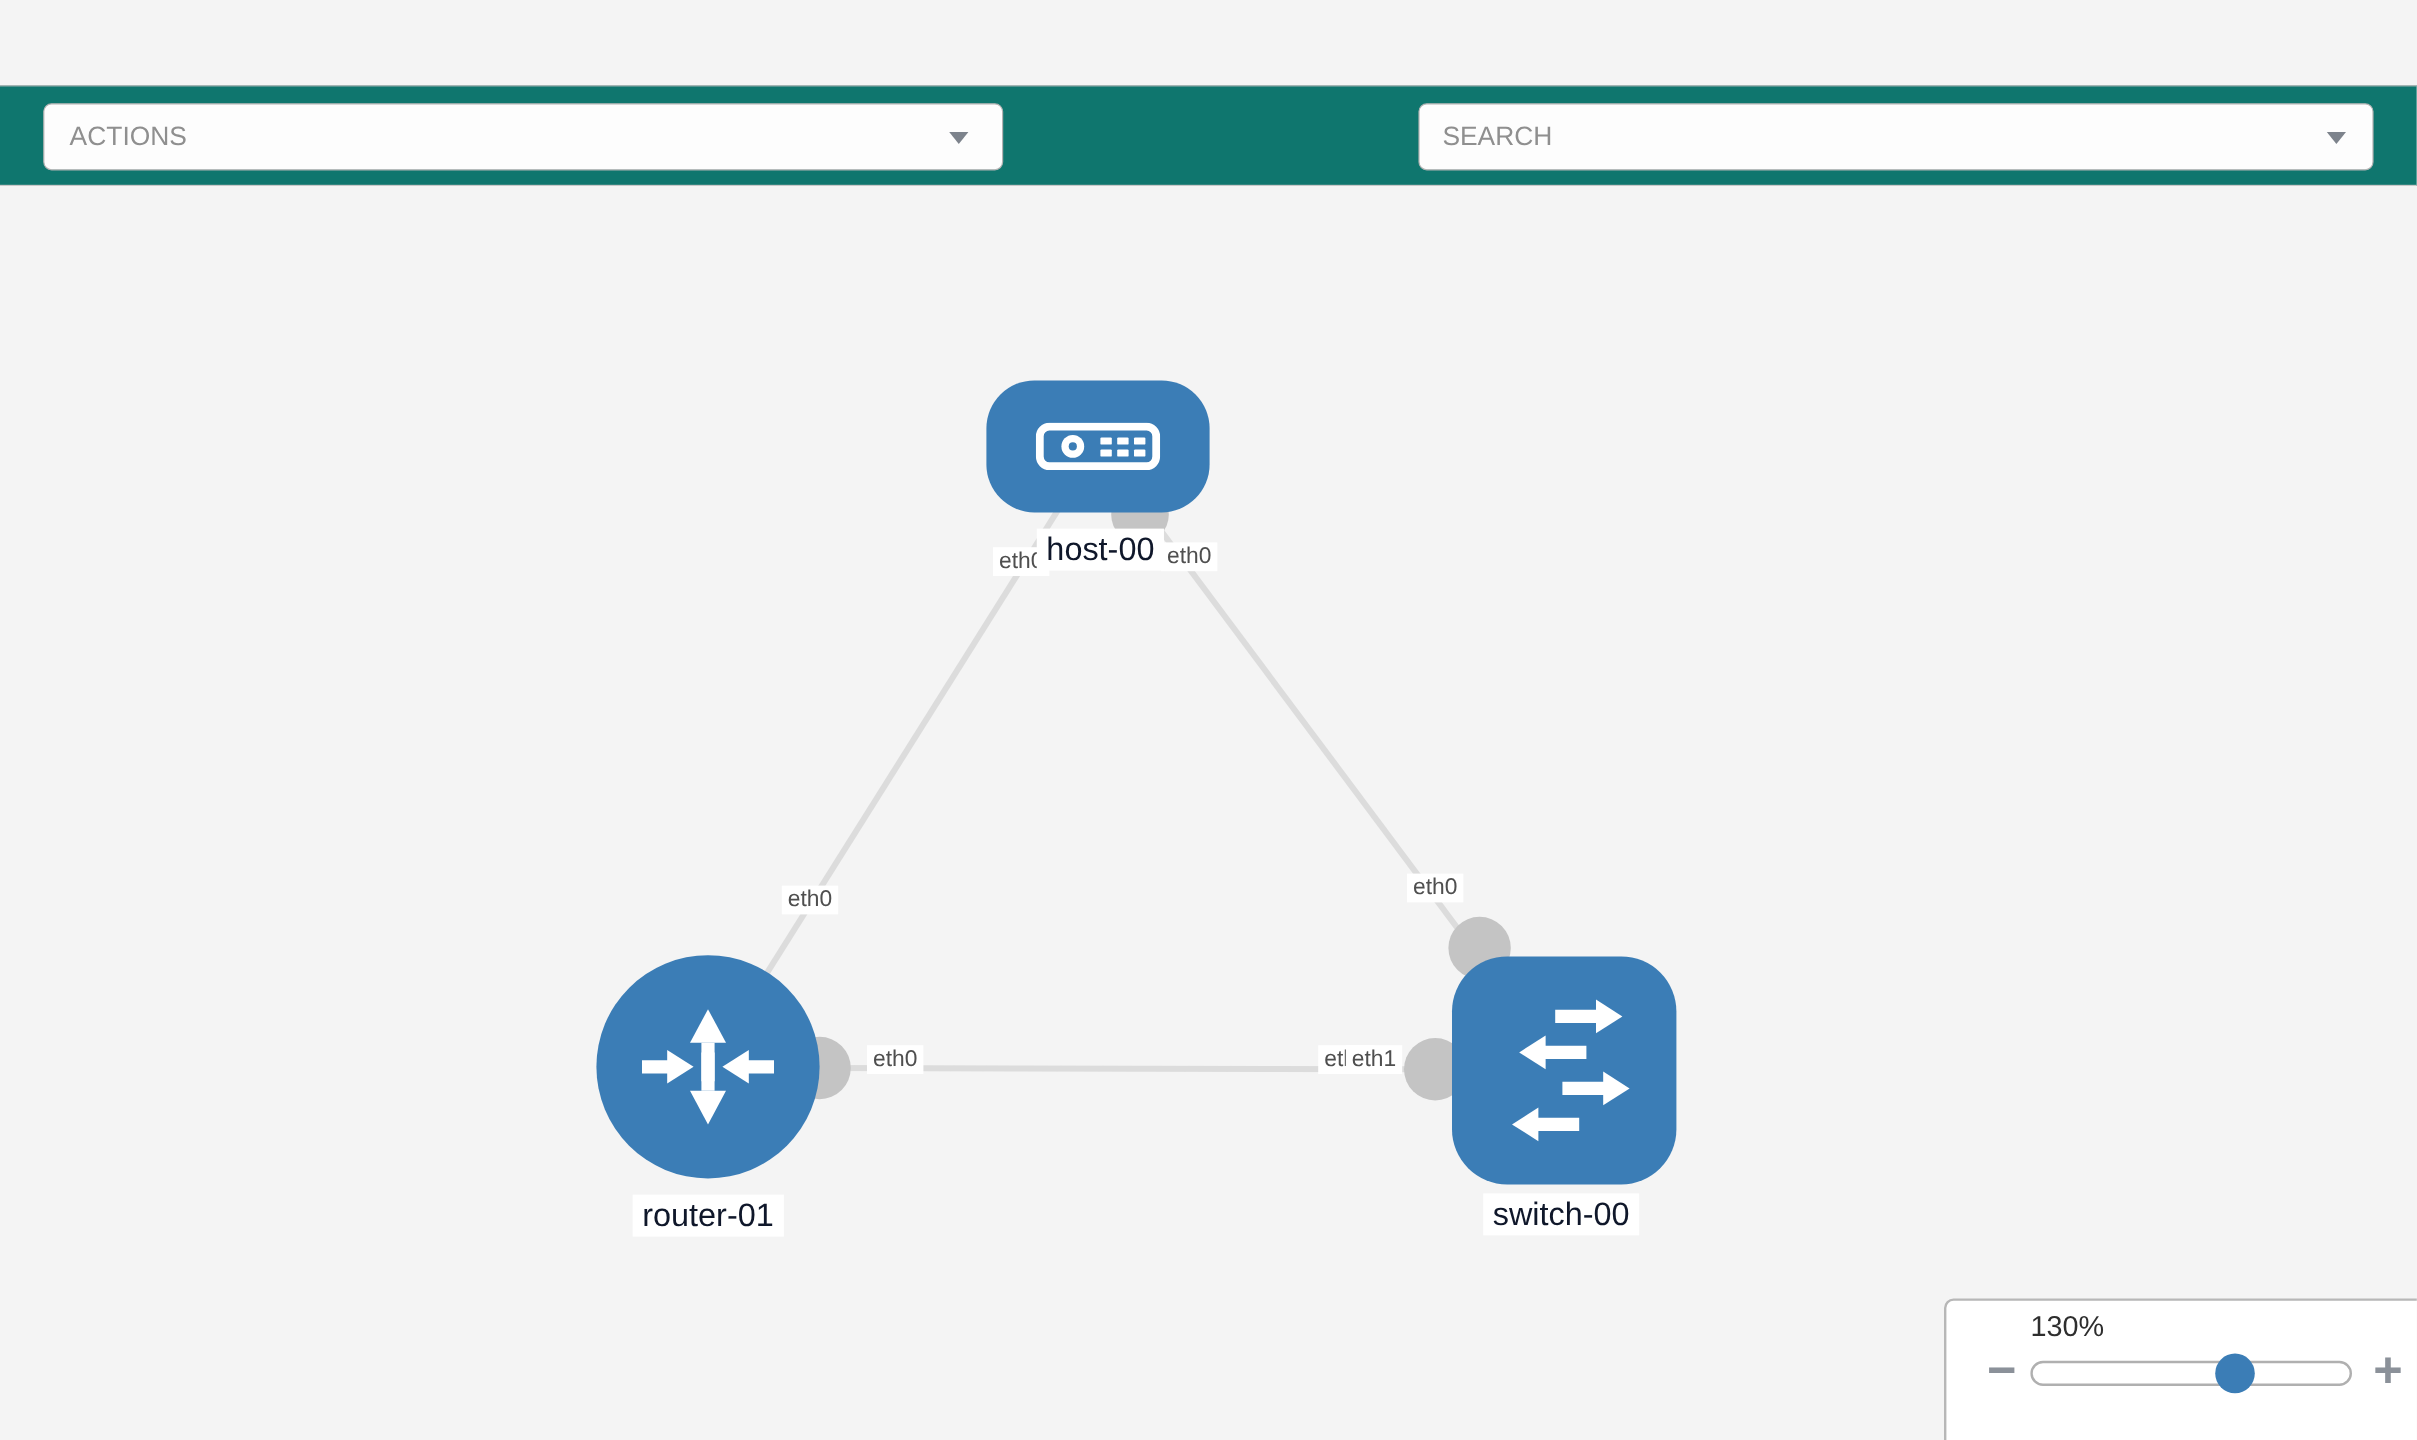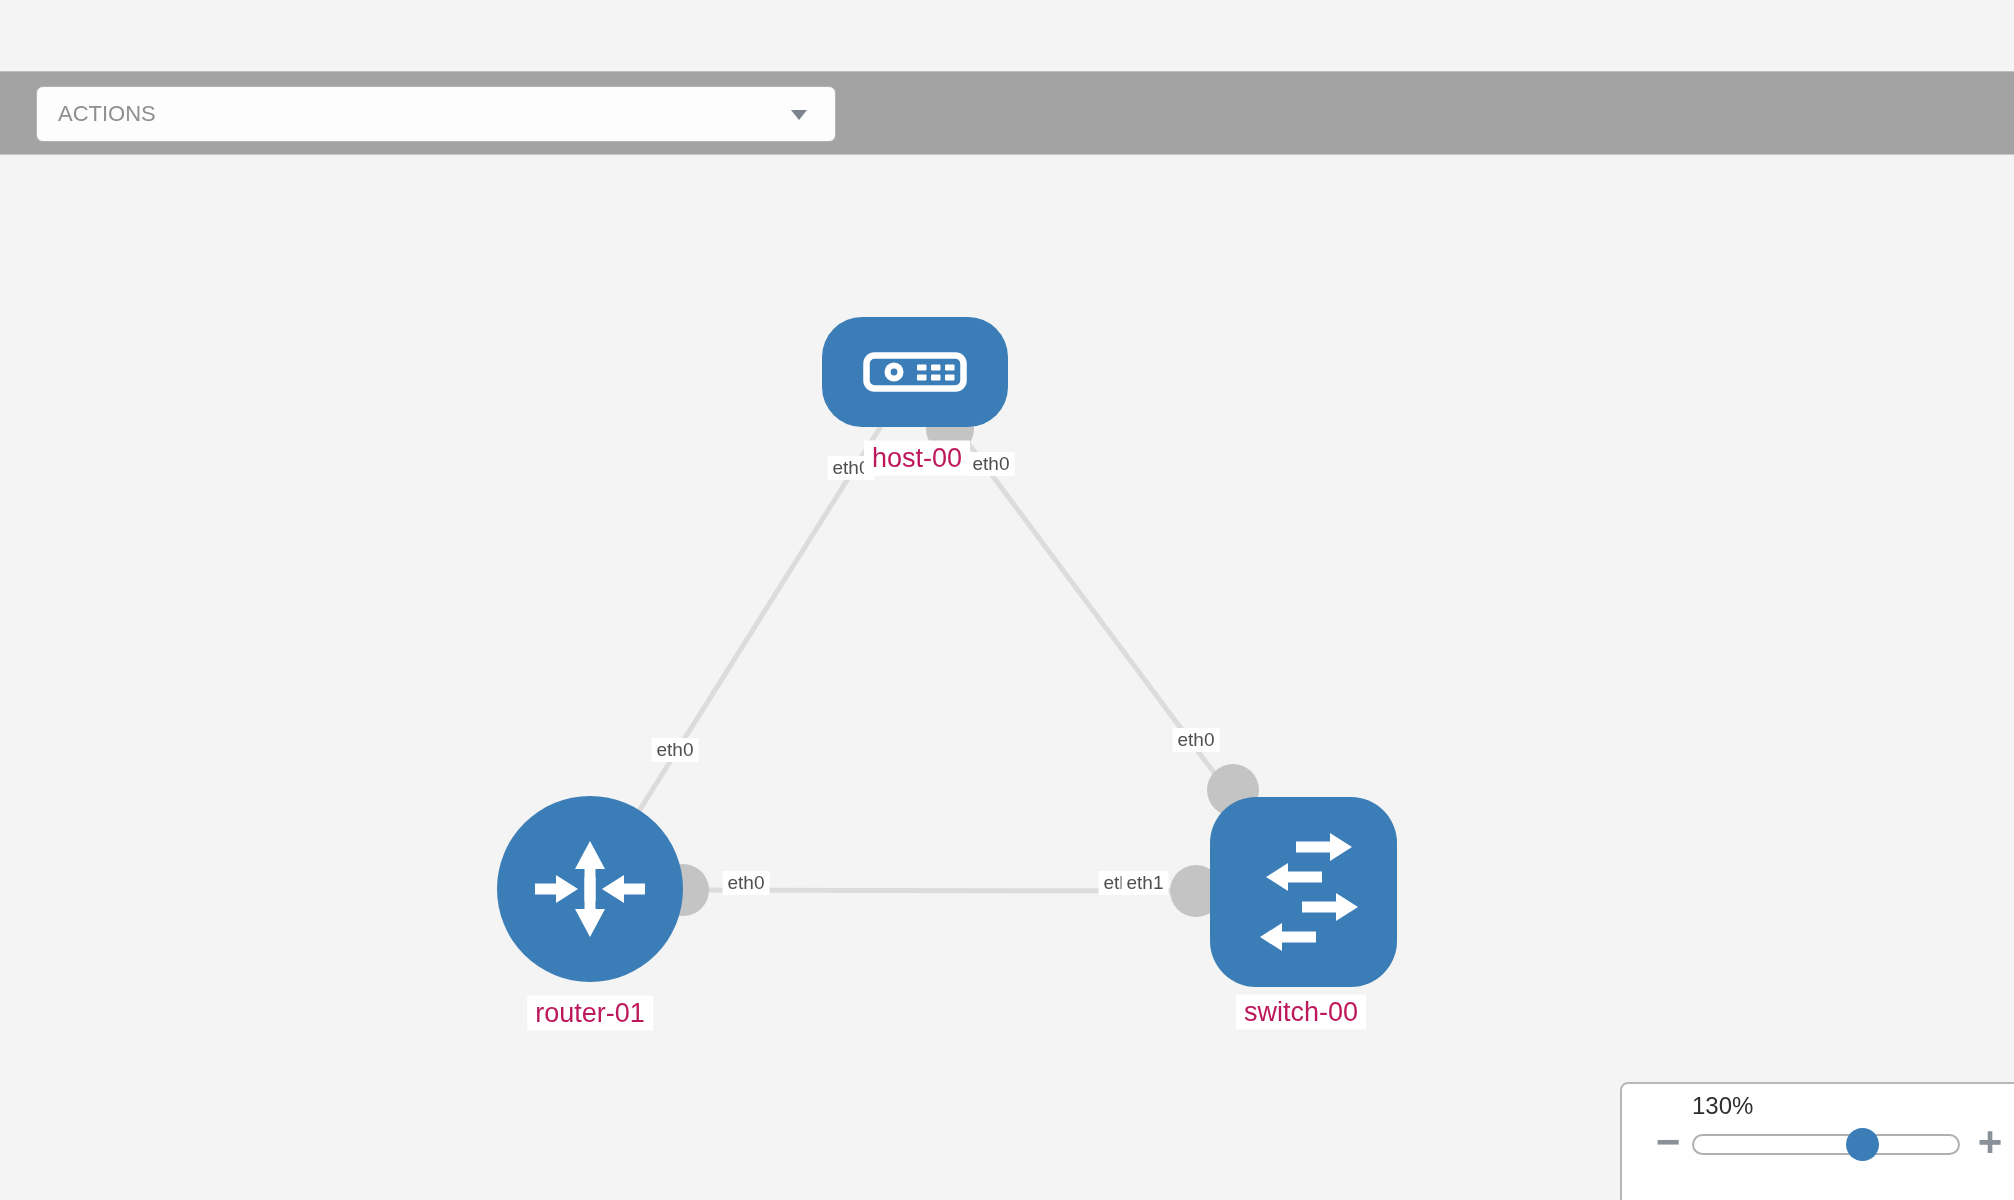--- a/index.html
+++ b/index.html
@@ -6,21 +6,21 @@
   html,body { width:2014px; height:1200px; overflow:hidden; font-family:"Liberation Sans", sans-serif; background:#f4f4f4; }
   .app { position:relative; width:2014px; height:1200px; }
 
   
   .hdr { position:absolute; left:0; top:0; width:2014px; height:71px; background:#ffffff; }
   .hdr h1 { position:absolute; left:40px; top:0; line-height:71px; font-size:24px; font-weight:700; color:#4d4d4d; letter-spacing:0.2px; }
   .close-btn { position:absolute; left:1942px; top:18px; width:31px; height:31px; border:none; border-radius:50%; background:#c9c9c9; cursor:pointer; padding:0; }
   .close-btn span { display:block; line-height:31px; text-align:center; color:#ffffff; font-size:17px; font-weight:700; }
 
   
-  .toolbar { position:absolute; left:0; top:71px; width:2014px; height:84px; background:#a3a3a3; border-top:1px solid #bdbdbd; border-bottom:1px solid #c9c9c9; }
+  .toolbar { position:absolute; left:0; top:71px; width:2014px; height:84px; background:#0f766e; border-top:1px solid #bdbdbd; border-bottom:1px solid #c9c9c9; }
   .dropdown { position:absolute; top:14px; height:56px; background:#fdfdfd; border:1px solid #b2b2b2; border-radius:7px; }
   .dd-actions { left:36px; width:800px; }
   .dd-actions .dd-label { position:absolute; left:21px; top:0; line-height:54px; font-size:22px; color:#8f8f8f; }
   .dd-search { left:1182px; width:796px; }
   .dd-search input { position:absolute; left:0; top:0; width:100%; height:100%; border:none; outline:none; background:transparent; font-family:"Liberation Sans", sans-serif; font-size:22px; color:#555; padding-left:19px; border-radius:7px; }
   .dd-search input::placeholder { color:#8f8f8f; opacity:1; }
   .caret { position:absolute; top:23px; width:0; height:0; border-left:8px solid transparent; border-right:8px solid transparent; border-top:10px solid #7d838c; }
   .dd-actions .caret { right:28px; }
   .dd-search .caret { right:22px; }
   .tool-btn { position:absolute; top:98px; width:42px; height:38px; background:transparent; border:none; cursor:pointer; padding:0; display:flex; align-items:center; justify-content:center; }
@@ -34,21 +34,21 @@
   .graph line { stroke:#dcdcdc; stroke-width:5; }
   .graph circle.port { fill:#c4c4c4; }
 
   .node { position:absolute; background:#3b7db6; display:flex; align-items:center; justify-content:center; }
   .node-host   { left:822px;  top:162px; width:186px; height:110px; border-radius:40px; }
   .node-router { left:497px;  top:641px; width:186px; height:186px; border-radius:50%; }
   .node-switch { left:1210px; top:642px; width:187px; height:190px; border-radius:46px; }
   .node svg .stk { stroke:#ffffff; stroke-width:11; fill:none; }
   .node svg .hd  { fill:#ffffff; }
 
-  .node-label { position:absolute; transform:translate(-50%,-50%); background:#ffffff; color:#be185d; font-size:27px; padding:2px 8px; white-space:nowrap; }
+  .node-label { position:absolute; transform:translate(-50%,-50%); background:#ffffff; color:#0f172a; font-size:27px; padding:2px 8px; white-space:nowrap; }
   .eth-label  { position:absolute; transform:translate(-50%,-50%); background:#ffffff; color:#4f4f4f; font-size:19px; padding:1px 5px; white-space:nowrap; }
 
   
   .zoom-panel { position:absolute; left:1620px; top:1082px; width:440px; height:150px; background:#ffffff; border:2px solid #b7b7b7; border-radius:8px; }
   .zoom-value { position:absolute; left:70px; top:8px; width:268px; text-align:left; font-size:24px; color:#2e2e2e; }
   .zoom-btn { position:absolute; top:36px; width:44px; height:44px; background:transparent; border:none; cursor:pointer; color:#8b9199; font-size:42px; font-weight:700; line-height:44px; text-align:center; padding:0; font-family:"Liberation Sans", sans-serif; }
   .zoom-minus { left:24px; }
   .zoom-plus { left:346px; }
   .zoom-track { position:absolute; left:70px; top:50px; width:268px; height:21px; background:#ffffff; border:2px solid #b0b0b0; border-radius:12px; }
   .zoom-knob { position:absolute; top:-8px; width:33px; height:33px; border-radius:50%; background:#3b7db6; }
@@ -70,20 +70,24 @@
         <path d="M507.73 109.1c-2.24-9.03-13.54-12.09-20.12-5.51l-74.36 74.36-67.88-11.31-11.31-67.88 74.36-74.36c6.62-6.62 3.43-17.9-5.66-20.16-47.38-11.74-99.55.91-136.58 37.93-39.64 39.64-50.55 97.1-34.05 147.2L18.74 402.76c-24.99 24.99-24.99 65.51 0 90.5 24.99 24.99 65.51 24.99 90.5 0l213.21-213.21c50.12 16.71 107.47 5.68 147.37-34.22 37.07-37.07 49.7-89.32 37.91-136.73zM64 472c-13.25 0-24-10.75-24-24 0-13.26 10.75-24 24-24s24 10.74 24 24c0 13.25-10.75 24-24 24z"></path>
       </svg>
     </button>
 
     <button class="tool-btn key">
       <svg width="29" height="29" viewBox="0 0 512 512">
         <path transform="scale(-1,1) translate(-512,0)" d="M512 176.001C512 273.203 433.202 352 336 352c-11.22 0-22.19-1.062-32.827-3.069l-24.012 27.014A23.999 23.999 0 0 1 261.223 384H224v40c0 13.255-10.745 24-24 24h-40v40c0 13.255-10.745 24-24 24H24c-13.255 0-24-10.745-24-24v-78.059c0-6.365 2.529-12.47 7.029-16.971l161.802-161.802C163.108 213.814 160 195.271 160 176 160 78.798 238.797.001 335.999 0 433.488-.001 512 78.511 512 176.001zM336 128c0 26.51 21.49 48 48 48s48-21.49 48-48-21.49-48-48-48-48 21.49-48 48z"></path>
       </svg>
     </button>
 
+    <div class="dropdown dd-search">
+      <input type="text" placeholder="SEARCH" style="">
+      <span class="caret"></span>
+    </div>
   </div>
 
   <div class="canvas">
 
     <svg class="graph" width="2014" height="1045">
       <line x1="915" y1="217" x2="590" y2="734"></line>
       <line x1="915" y1="217" x2="1303" y2="737"></line>
       <line x1="683" y1="735" x2="1196" y2="736"></line>
       <circle class="port" cx="950" cy="274" r="24"></circle>
       <circle class="port" cx="683" cy="735" r="26"></circle>

